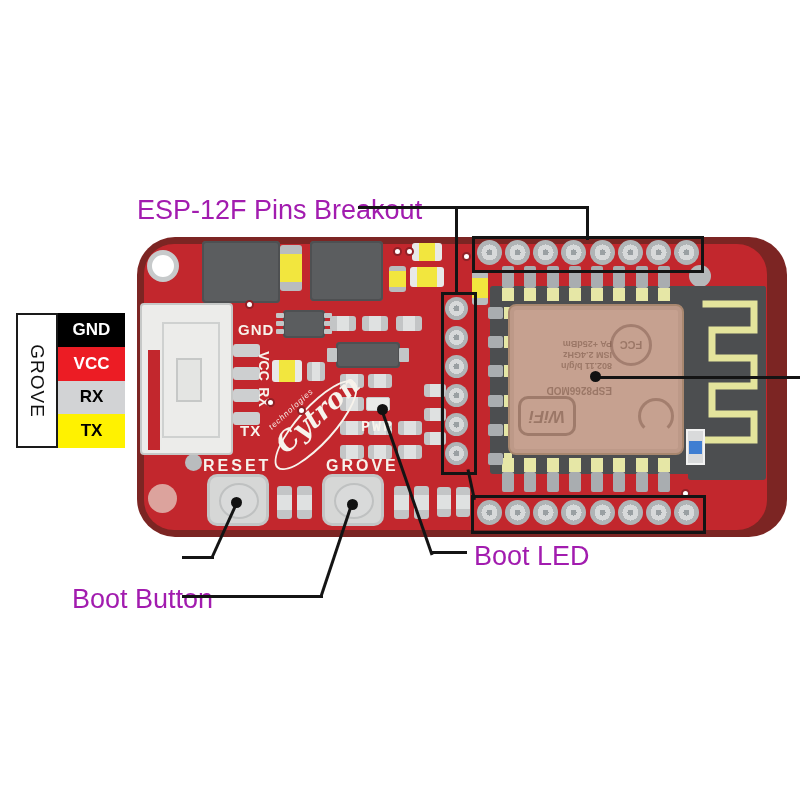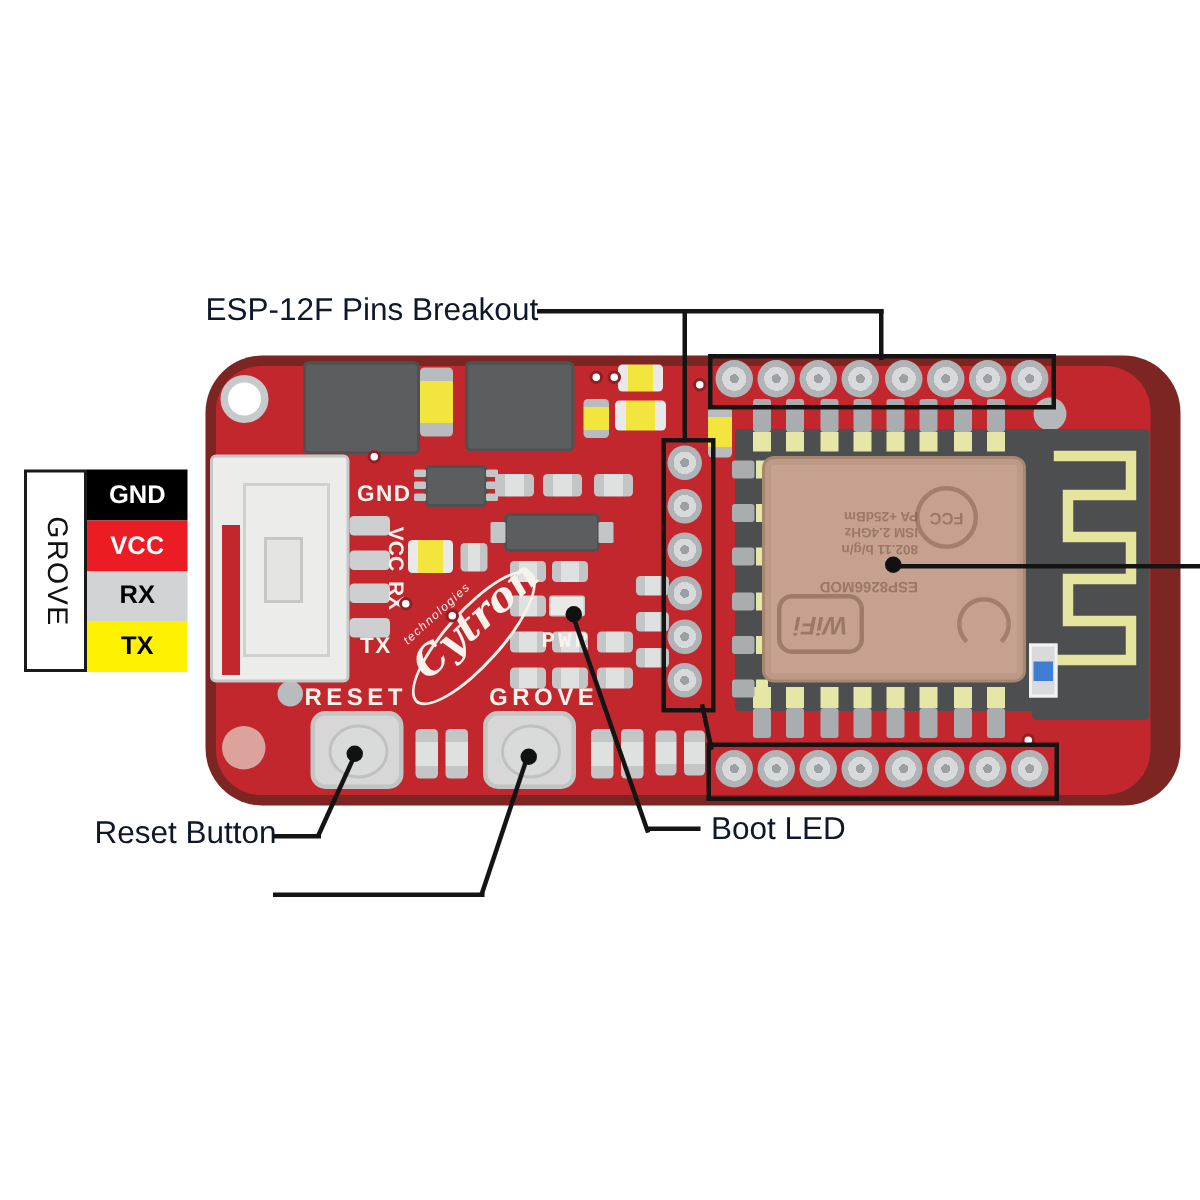--- a/index.html
+++ b/index.html
@@ -1,20 +1,20 @@
 <!DOCTYPE html>
 <html><head>
 <meta charset="utf-8">
 <style>
   html,body{margin:0;padding:0;background:#fff;}
   .canvas{position:relative;width:800px;height:800px;background:#ffffff;overflow:hidden;
           font-family:"Liberation Sans",sans-serif;}
   .abs{position:absolute;}
   
-  .alabel{position:absolute;color:#0f172a;font-size:21px;white-space:nowrap;}
+  .alabel{position:absolute;color:#a21caf;font-size:27px;white-space:nowrap;}
   .aline{position:absolute;background:#141414;height:3px;}
   .avline{position:absolute;background:#141414;width:3px;}
   .adiag{position:absolute;background:#141414;height:3px;transform-origin:0 50%;}
   .adot{position:absolute;width:11px;height:11px;border-radius:50%;background:#111;}
   .arect{position:absolute;border:3px solid #141414;background:transparent;}
   
   .grove-box{position:absolute;left:16px;top:313px;width:42px;height:135px;background:#fff;
              border:2px solid #1a1a1a;box-sizing:border-box;display:flex;align-items:center;justify-content:center;}
   .grove-box span{transform:rotate(90deg);font-size:19px;letter-spacing:1px;color:#111;}
   .grove-stack{position:absolute;left:58px;top:313px;width:67px;height:135px;display:flex;flex-direction:column;}
@@ -291,25 +291,25 @@
 
   <div class="alabel" style="left:137px;top:195px;">ESP-12F Pins Breakout</div>
   <div class="aline" style="left:358px;top:206px;width:231px;"></div>
   <div class="avline" style="left:455px;top:206px;height:89px;"></div>
   <div class="avline" style="left:586px;top:206px;height:34px;"></div>
   <div class="adiag" style="left:468px;top:468px;width:31px;transform:rotate(78deg);"></div>
   <div class="arect" style="left:472px;top:236px;width:226px;height:31px;"></div>
   <div class="arect" style="left:441px;top:292px;width:30px;height:177px;"></div>
   <div class="arect" style="left:471px;top:495px;width:229px;height:33px;"></div>
 
-  <div class="alabel" style="left:63px;top:544px;">Reset Button</div>
   <div class="aline" style="left:182px;top:556px;width:32px;"></div>
   <div class="adiag" style="left:212px;top:556px;width:61px;transform:rotate(-65.6deg);"></div>
   <div class="adot" style="left:231px;top:497px;"></div>
 
+  <div class="alabel" style="left:72px;top:584px;">Boot Button</div>
   <div class="aline" style="left:182px;top:595px;width:141px;"></div>
   <div class="adiag" style="left:321px;top:595px;width:98px;transform:rotate(-71.6deg);"></div>
   <div class="adot" style="left:347px;top:499px;"></div>
 
   <div class="alabel" style="left:474px;top:541px;">Boot LED</div>
   <div class="adiag" style="left:382px;top:409px;width:153px;transform:rotate(70.9deg);"></div>
   <div class="aline" style="left:431px;top:551px;width:36px;"></div>
   <div class="adot" style="left:377px;top:404px;"></div>
 
   <div class="aline" style="left:596px;top:376px;width:204px;"></div>

